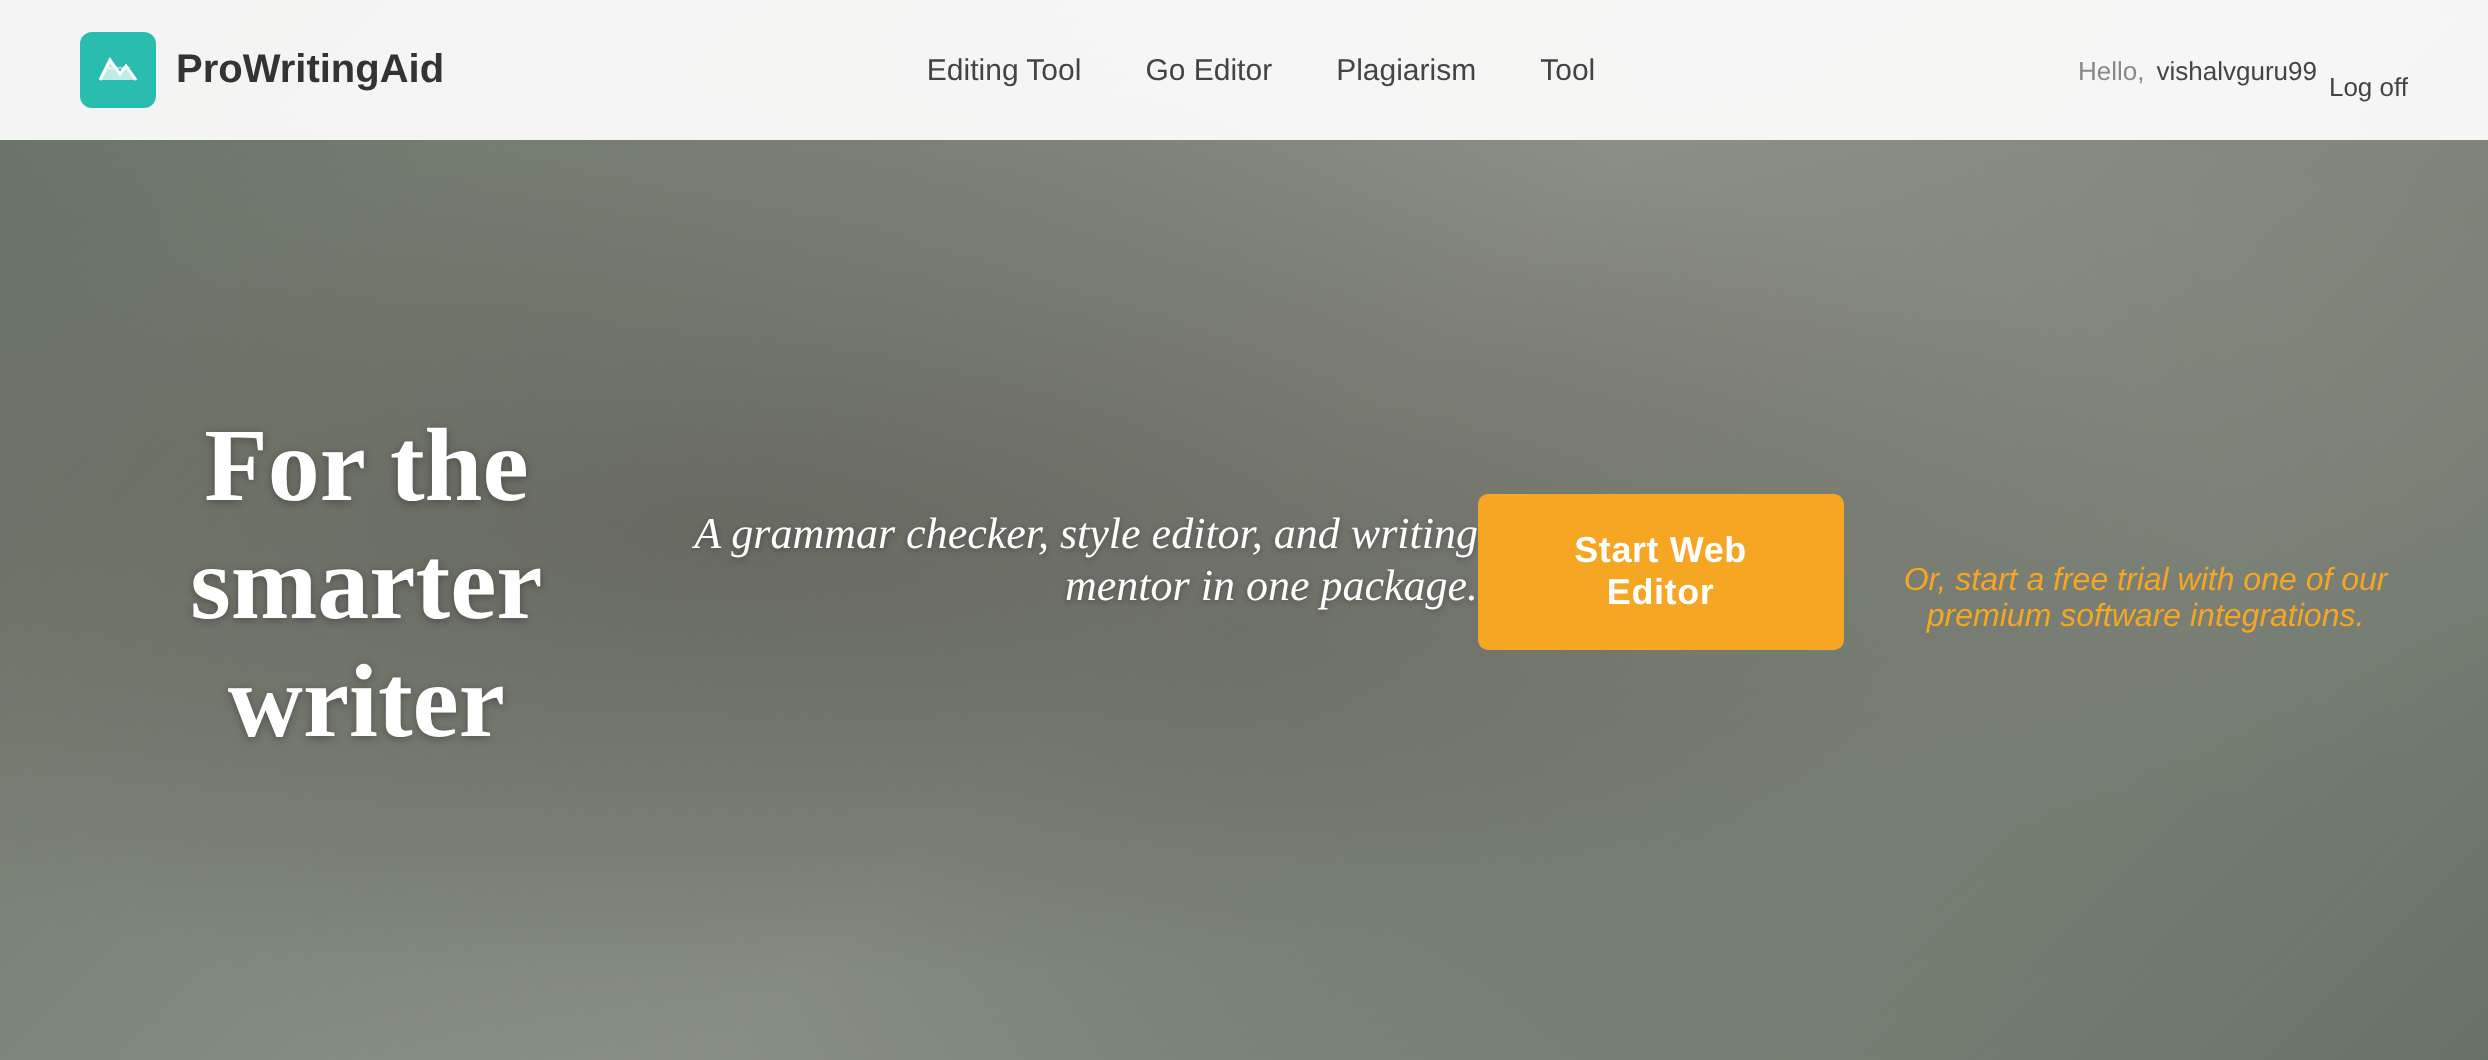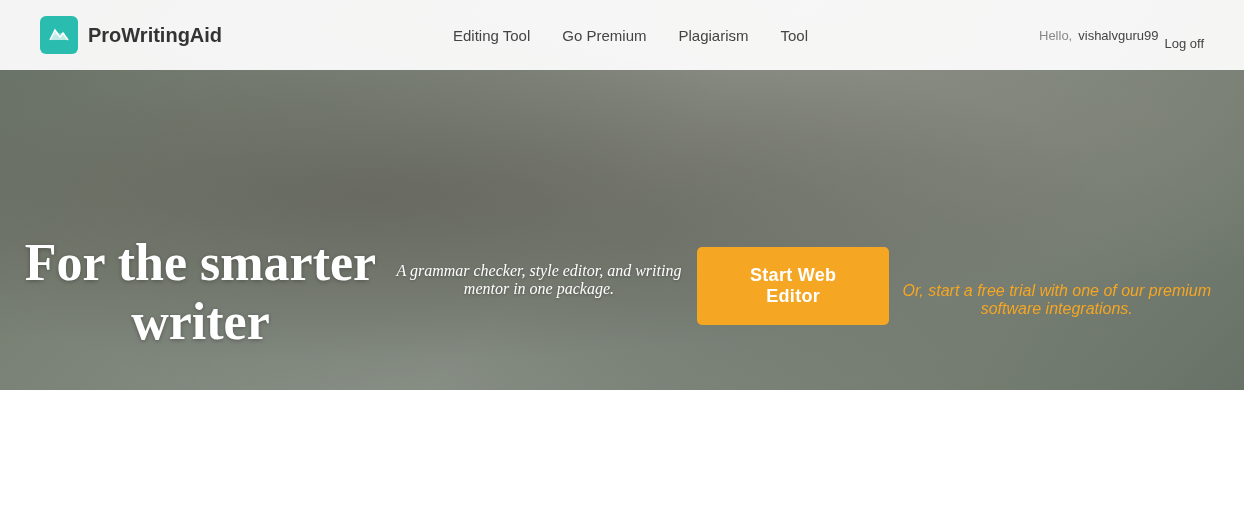--- a/index.html
+++ b/index.html
@@ -11,21 +11,21 @@
     body {
       width: 1244px;
       height: 530px;
       overflow: hidden;
       font-family: 'Georgia', serif;
     }
 
     .hero {
       position: relative;
       width: 1244px;
-      height: 390px;
+      height: 530px;
       background-color: #0f172a;
       overflow: hidden;
     }
 
     .hero-bg {
       position: absolute;
       top: 0;
       left: 0;
       width: 100%;
       height: 100%;
@@ -157,25 +157,26 @@
       font-family: Georgia, 'Times New Roman', serif;
       font-size: 52px;
       font-weight: 700;
       color: #fff;
       margin-bottom: 16px;
       text-shadow: 0 1px 4px rgba(0,0,0,0.3);
     }
 
     .hero-subtitle {
       font-family: Georgia, serif;
-      font-size: 16px;
+      font-size: 22px;
       color: #fff;
       margin-bottom: 40px;
       font-style: italic;
       text-shadow: 0 1px 3px rgba(0,0,0,0.3);
+      text-align: right;
     }
 
     .cta-button {
       background: #f5a623;
       color: #fff;
       border: none;
       padding: 18px 44px;
       font-size: 18px;
       font-weight: 700;
       font-family: Arial, sans-serif;
@@ -207,21 +208,21 @@
           <path d="M3 17 L8 7 L13 14 L16 10 L21 17 Z" opacity="0.7"></path>
           <path d="M3 17 L8 7 L13 14 L16 10 L21 17" fill="none" stroke="white" stroke-width="1.5"></path>
           <line x1="6" y1="11" x2="18" y2="11" stroke="white" stroke-width="1.2" opacity="0.5"></line>
         </svg>
       </div>
       <span class="logo-text">ProWritingAid</span>
     </div>
 
     <div class="nav-links">
       <a class="nav-link">Editing Tool</a>
-      <a class="nav-link">Go Premium</a>
+      <a class="nav-link">Go Editor</a>
       <a class="nav-link">Plagiarism</a>
       <a class="nav-link">Tool</a>
     </div>
 
     <div class="nav-user">
       <span class="nav-hello">Hello,</span>
       <span class="nav-username">vishalvguru99</span>
       <span class="nav-logoff">Log off</span>
     </div>
   </nav>

